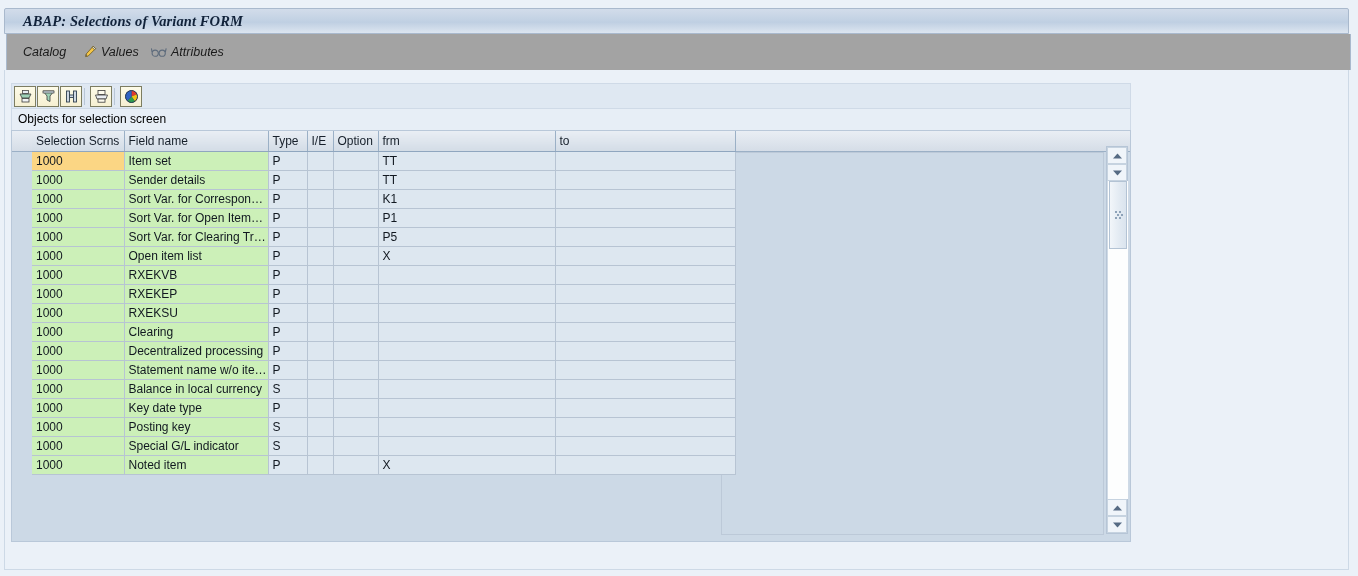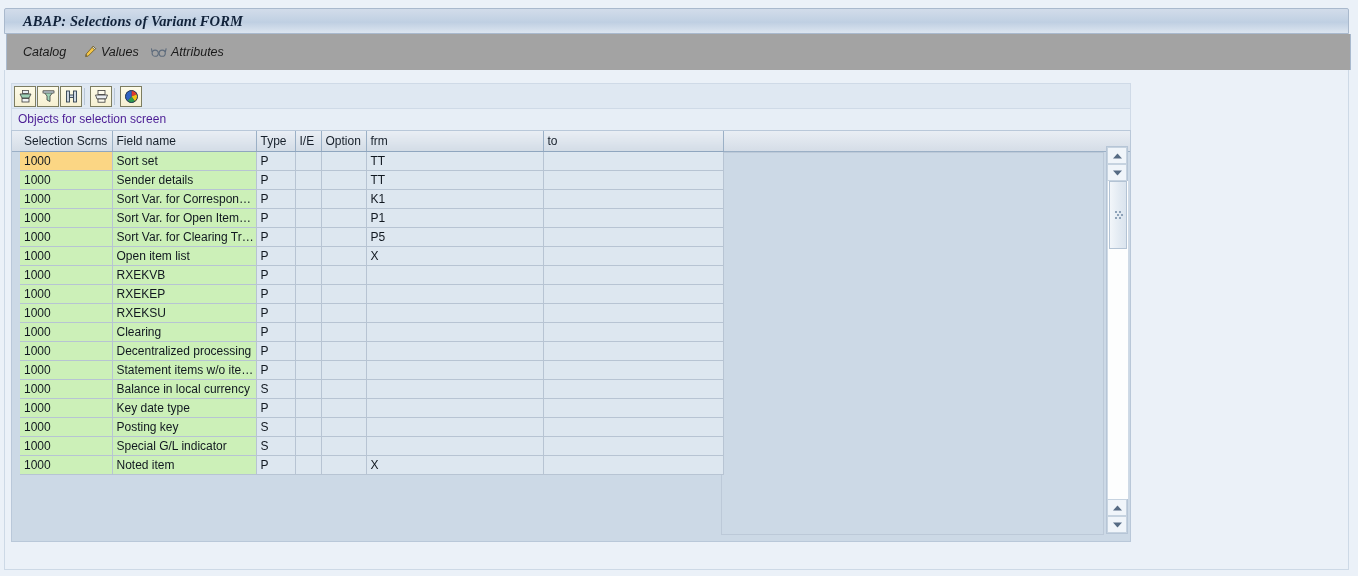--- a/index.html
+++ b/index.html
@@ -135,21 +135,21 @@
   
   #objects-caption {
     position: absolute;
     left: 6px; top: 39px;
     width: 1120px; height: 21px;
     background: #e7eef6;
     border-left: 1px solid #cfdae7;
     border-right: 1px solid #cfdae7;
     box-sizing: border-box;
     font-size: 12px;
-    color: #4c1d95;
+    color: #000000;
     padding: 3px 0 0 6px;
     white-space: nowrap;
   }
 
   
   #grid-region {
     position: absolute;
     left: 6px; top: 60px;
     width: 1120px; height: 412px;
     background: #ccd9e6;
@@ -163,21 +163,21 @@
     left: 0; top: 0;
     width: 1118px; height: 21px;
     background: linear-gradient(to bottom, #e9eef4 0%, #d5dde7 100%);
     border-bottom: 1px solid #9bb0c6;
     box-sizing: border-box;
   }
 
   
   #grid-table {
     position: absolute;
-    left: 8px; top: 0;
+    left: 20px; top: 0;
     width: 580px;
     border-collapse: collapse;
     table-layout: fixed;
     font-size: 12px;
     padding-left: 22px;
   }
   #grid-table th {
     height: 20px;
     background: linear-gradient(to bottom, #e9eef4 0%, #d3dce6 100%);
     border-right: 1px solid #9bb0c6;
@@ -383,21 +383,21 @@
             <th>Type</th>
             <th>I/E</th>
             <th>Option</th>
             <th>frm</th>
             <th>to</th>
           </tr>
         </thead>
         <tbody id="grid-body">
             <tr>
               <td class="c-key sel">1000</td>
-              <td class="c-name">Sort set</td>
+              <td class="c-name">Item set</td>
               <td class="c-data">P</td>
               <td class="c-data"></td>
               <td class="c-data"></td>
               <td class="c-data">TT</td>
               <td class="c-data"></td>
             </tr>
             <tr>
               <td class="c-key">1000</td>
               <td class="c-name">Sender details</td>
               <td class="c-data">P</td>
@@ -482,21 +482,21 @@
               <td class="c-key">1000</td>
               <td class="c-name">Decentralized processing</td>
               <td class="c-data">P</td>
               <td class="c-data"></td>
               <td class="c-data"></td>
               <td class="c-data"></td>
               <td class="c-data"></td>
             </tr>
             <tr>
               <td class="c-key">1000</td>
-              <td class="c-name">Statement items w/o ite…</td>
+              <td class="c-name">Statement name w/o ite…</td>
               <td class="c-data">P</td>
               <td class="c-data"></td>
               <td class="c-data"></td>
               <td class="c-data"></td>
               <td class="c-data"></td>
             </tr>
             <tr>
               <td class="c-key">1000</td>
               <td class="c-name">Balance in local currency</td>
               <td class="c-data">S</td>

